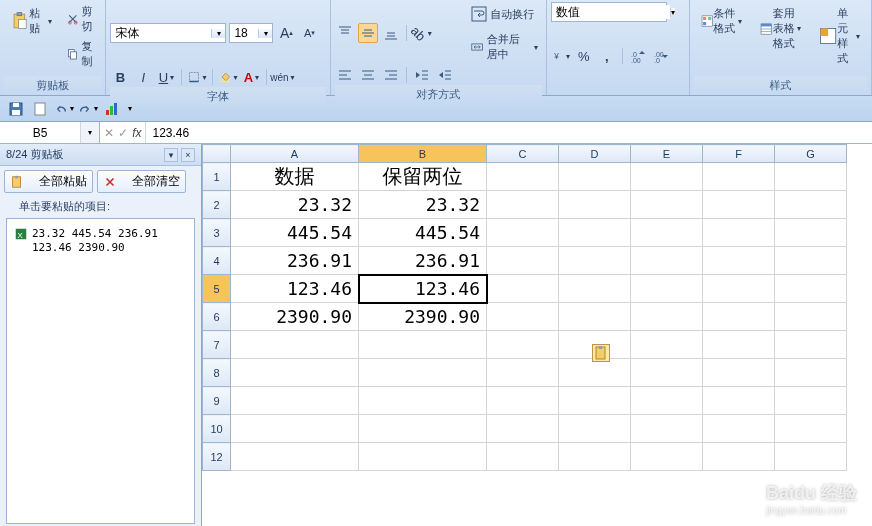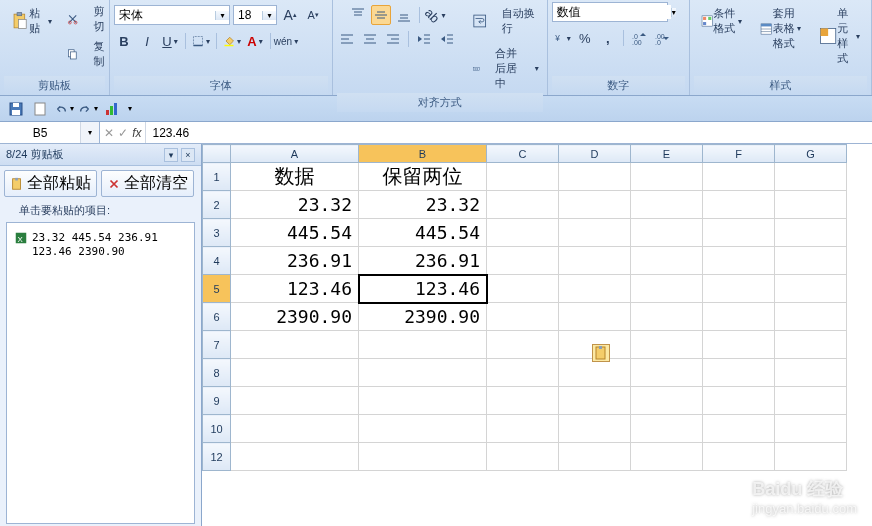--- a/index.html
+++ b/index.html
@@ -4,31 +4,31 @@
 <style>
 * { margin: 0; padding: 0; box-sizing: border-box; font-family: "Microsoft YaHei", Arial, sans-serif; }
 body { background: #fff; overflow: hidden; width: 872px; height: 526px; }
 
 
 .ribbon { background: linear-gradient(#dbe8f7, #c5d9f1); border-bottom: 1px solid #8ba7cc; height: 96px; display: flex; }
 .rgroup { border-right: 1px solid #a9c0de; display: flex; flex-direction: column; padding: 2px 4px 0; }
 .rgroup-body { flex: 1; display: flex; gap: 4px; align-items: flex-start; }
 .rgroup-label { text-align: center; font-size: 11px; color: #3b5a82; padding: 2px 0; background: linear-gradient(#d0e0f2,#c5d9f1); }
 .vcol { display: flex; flex-direction: column; gap: 1px; }
-.btn-small { display: flex; align-items: center; gap: 15px; font-size: 11px; color: #2a3f5f; padding: 1px 3px; border: 1px solid transparent; border-radius: 2px; cursor: pointer; }
+.btn-small { display: flex; align-items: center; gap: 3px; font-size: 11px; color: #2a3f5f; padding: 1px 3px; border: 1px solid transparent; border-radius: 2px; cursor: pointer; }
 .btn-big { display: flex; flex-direction: row; align-items: center; font-size: 11px; color: #2a3f5f; padding: 3px 6px; border: 1px solid transparent; border-radius: 2px; cursor: pointer; }
 .icon { display: inline-block; width: 16px; height: 16px; }
 .icon-big { width: 24px; height: 24px; }
 .dd { font-size: 8px; margin-left: 2px; }
 
 .combo { display: flex; align-items: center; background: #fff; border: 1px solid #9db4d4; font-size: 12px; height: 20px; }
 .combo input { border: none; outline: none; padding: 0 4px; font-size: 12px; }
 .combo .dd-btn { width: 14px; text-align: center; background: linear-gradient(#f5f9fe,#dce7f5); border-left: 1px solid #b8cce0; cursor: pointer; font-size: 8px; }
 
-.toolbar-row { display: flex; gap: 3px; margin-top: 3px; justify-content: center; }
+.toolbar-row { display: flex; gap: 3px; margin-top: 21px; }
 .tbtn { width: 20px; height: 20px; display: flex; align-items: center; justify-content: center; border: 1px solid transparent; border-radius: 2px; cursor: pointer; font-size: 13px; color: #2a3f5f; }
 .tbtn.active { background: #fbd893; border-color: #e8a43a; }
 .sep { width: 1px; background: #a9c0de; margin: 2px 2px; }
 
 
 .qat { background: linear-gradient(#c8dcf3,#bcd3ee); height: 26px; border-bottom: 1px solid #8ba7cc; display: flex; align-items: center; padding: 0 6px; gap: 4px; }
 .qat .qbtn { width: 20px; height: 20px; display: flex; align-items: center; justify-content: center; cursor: pointer; border-radius: 2px; }
 
 
 .fbar { height: 22px; border-bottom: 1px solid #9db4d4; display: flex; align-items: stretch; font-size: 12px; }
@@ -41,21 +41,21 @@
 
 
 .main { display: flex; height: calc(526px - 96px - 26px - 22px); }
 
 
 .cbpane { width: 202px; border-right: 1px solid #8ba7cc; background: #eaf1fb; display: flex; flex-direction: column; font-size: 11px; }
 .cbpane-header { background: linear-gradient(#e3ecf9,#cdddf2); padding: 3px 6px; display: flex; justify-content: space-between; align-items: center; border-bottom: 1px solid #a9c0de; color: #1e395b; }
 .cbpane-header .x { display: flex; gap: 3px; }
 .cbpane-header .xbtn { width: 14px; height: 14px; background: #dce7f5; border: 1px solid #a9c0de; font-size: 9px; text-align: center; line-height: 12px; cursor: pointer; }
 .cbpane-btns { display: flex; gap: 4px; padding: 4px; }
-.cbbtn { display: flex; align-items: center; gap: 3px; background: linear-gradient(#fdfefe,#e5eefb); border: 1px solid #9db4d4; border-radius: 2px; padding: 2px 5px; cursor: pointer; font-size: 16px; }
+.cbbtn { display: flex; align-items: center; gap: 15px; background: linear-gradient(#fdfefe,#e5eefb); border: 1px solid #9db4d4; border-radius: 2px; padding: 2px 5px; cursor: pointer; font-size: 12px; }
 .cbpane-label { padding: 2px 19px; color: #2a3f5f; }
 .cbpane-list { margin: 2px 6px; background: #fff; border: 1px solid #9db4d4; flex: 1; padding: 4px; }
 .cbitem { display: flex; gap: 4px; font-size: 11px; padding: 3px 2px; border: 1px solid transparent; cursor: pointer; }
 .cbitem .cbtext { font-family: monospace; line-height: 1.3; }
 
 
 .sheet { flex: 1; overflow: hidden; position: relative; background: #fff; }
 .grid { border-collapse: collapse; font-size: 12px; }
 .grid th { background: linear-gradient(#f4f8fd,#dde8f6); border: 1px solid #9eb6ce; font-weight: normal; color: #1e395b; font-size: 11px; }
 .grid .rowh { width: 28px; text-align: center; }
@@ -65,21 +65,21 @@
 .grid .corner { width: 28px; height: 18px; }
 .grid td { border: 1px solid #d4d4d4; height: 28px; padding: 0 6px; text-align: right; font-family: SimSun, monospace; font-size: 18px; }
 .grid td.hdr { text-align: center; font-size: 20px; font-family: SimSun; }
 .grid td.selected { outline: 2px solid #000; outline-offset: -1px; }
 .col-A { width: 128px; } .col-B { width: 128px; } .col-C { width: 72px; }
 .col-D { width: 72px; } .col-E { width: 72px; } .col-F { width: 72px; } .col-G { width: 72px; }
 
 .paste-icon { position: absolute; left: 390px; top: 200px; width: 18px; height: 18px; background: #fce9a4; border: 1px solid #c0934a; cursor: pointer; }
 
 .watermark { position: absolute; right: 15px; bottom: 10px; color: rgba(255,255,255,0.7); font-size: 18px; font-weight: bold; text-shadow: 0 0 3px rgba(120,120,120,0.6); pointer-events: none; }
-.watermark small { display: block; font-size: 13px; font-weight: normal; }
+.watermark small { display: block; font-size: 10px; font-weight: normal; }
 </style>
 </head>
 <body>
 
 <div class="ribbon">
 
   <div class="rgroup" style="width:110px">
     <div class="rgroup-body">
       <div class="btn-big">
         <svg class="icon-big" viewBox="0 0 24 24">
@@ -284,21 +284,20 @@
           </div>
         <div class="tbtn">
             <svg class="icon" viewBox="0 0 16 16">
               <text x="1" y="9" font-size="7" fill="#3b5a82">.00</text>
               <text x="1" y="15" font-size="7" fill="#3b5a82">.0</text>
               <path d="M12 10l-3-3h6z" fill="#3b5a82"></path>
             </svg>
           </div>
       </div>
     </div>
-    <div class="rgroup-label">数字</div>
   </div>
 
   <div class="rgroup" style="flex:1">
     <div class="rgroup-body">
       <div class="btn-big">
           <svg class="icon-big" viewBox="0 0 24 24">
             <rect x="2" y="2" width="20" height="20" fill="#fff" stroke="#3b5a82"></rect>
             <rect x="4" y="4" width="6" height="6" fill="#e86"></rect>
             <rect x="14" y="4" width="6" height="6" fill="#6c6"></rect>
             <rect x="4" y="14" width="6" height="6" fill="#68c"></rect>

